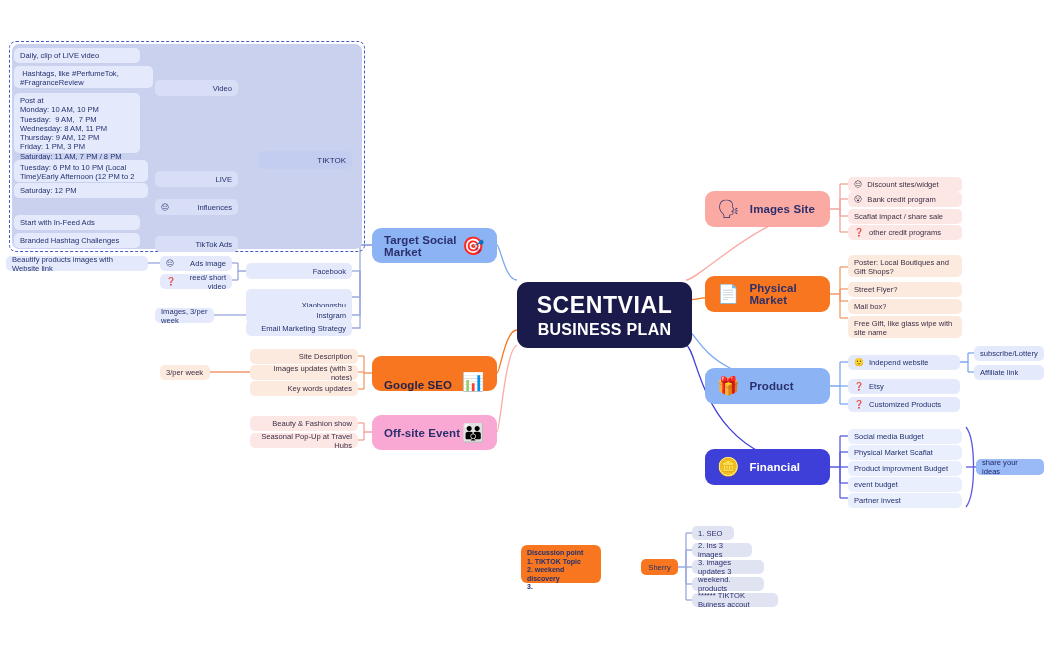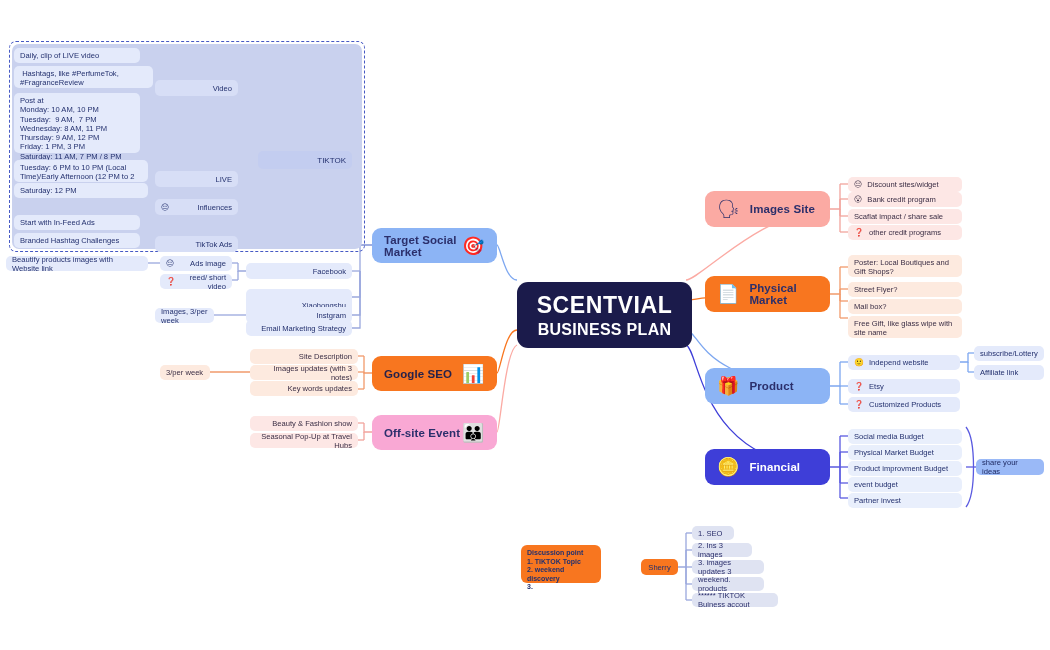--- a/index.html
+++ b/index.html
@@ -177,21 +177,21 @@
   <div class="node center-node" style="left:517px;top:282px;width:175px;height:66px;">
     <div class="t1">SCENTVIAL</div>
     <div class="t2">BUSINESS PLAN</div>
   </div>
 
   <div class="node main" style="left:372px;top:228px;width:125px;height:35px;background:#8cb4f5;">
     <span class="label">Target Social Market</span>
     <span class="ico">🎯</span>
   </div>
 
-  <div class="node main" style="left:372px;top:356px;width:125px;height:35px;background:#f8761f;color:#26224a;">
+  <div class="node main" style="left:372px;top:356px;width:125px;height:35px;background:#f8761f;color:#26224a;align-items:flex-end;">
     <span class="label">Google SEO</span>
     <span class="ico">📊</span>
   </div>
 
   <div class="node main" style="left:372px;top:415px;width:125px;height:35px;background:#f9a8d4;">
     <span class="label">Off-site Event</span>
     <span class="ico">👪</span>
   </div>
 
   <div class="node main" style="left:705px;top:191px;width:125px;height:36px;background:#fbaaa3;justify-content:flex-start;gap:10px;">
@@ -356,21 +356,21 @@
     <span>subscribe/Lottery</span>
   </div>
   <div class="node pill l blue-l3" style="left:974px;top:365px;width:70px;height:15px;">
     <span>Affiliate link</span>
   </div>
 
   <div class="node pill l blue-l4" style="left:848px;top:429px;width:114px;height:15px;">
     <span>Social media Budget</span>
   </div>
   <div class="node pill l blue-l4" style="left:848px;top:445px;width:114px;height:15px;">
-    <span>Physical Market Budget</span>
+    <span>Physical Market Scaflat</span>
   </div>
   <div class="node pill l blue-l4" style="left:848px;top:461px;width:114px;height:15px;">
     <span>Product improvment Budget</span>
   </div>
   <div class="node pill l blue-l4" style="left:848px;top:477px;width:114px;height:15px;text-align:right;">
     <span>event budget</span>
   </div>
   <div class="node pill l blue-l4" style="left:848px;top:493px;width:114px;height:15px;">
     <span>Partner invest</span>
   </div>

